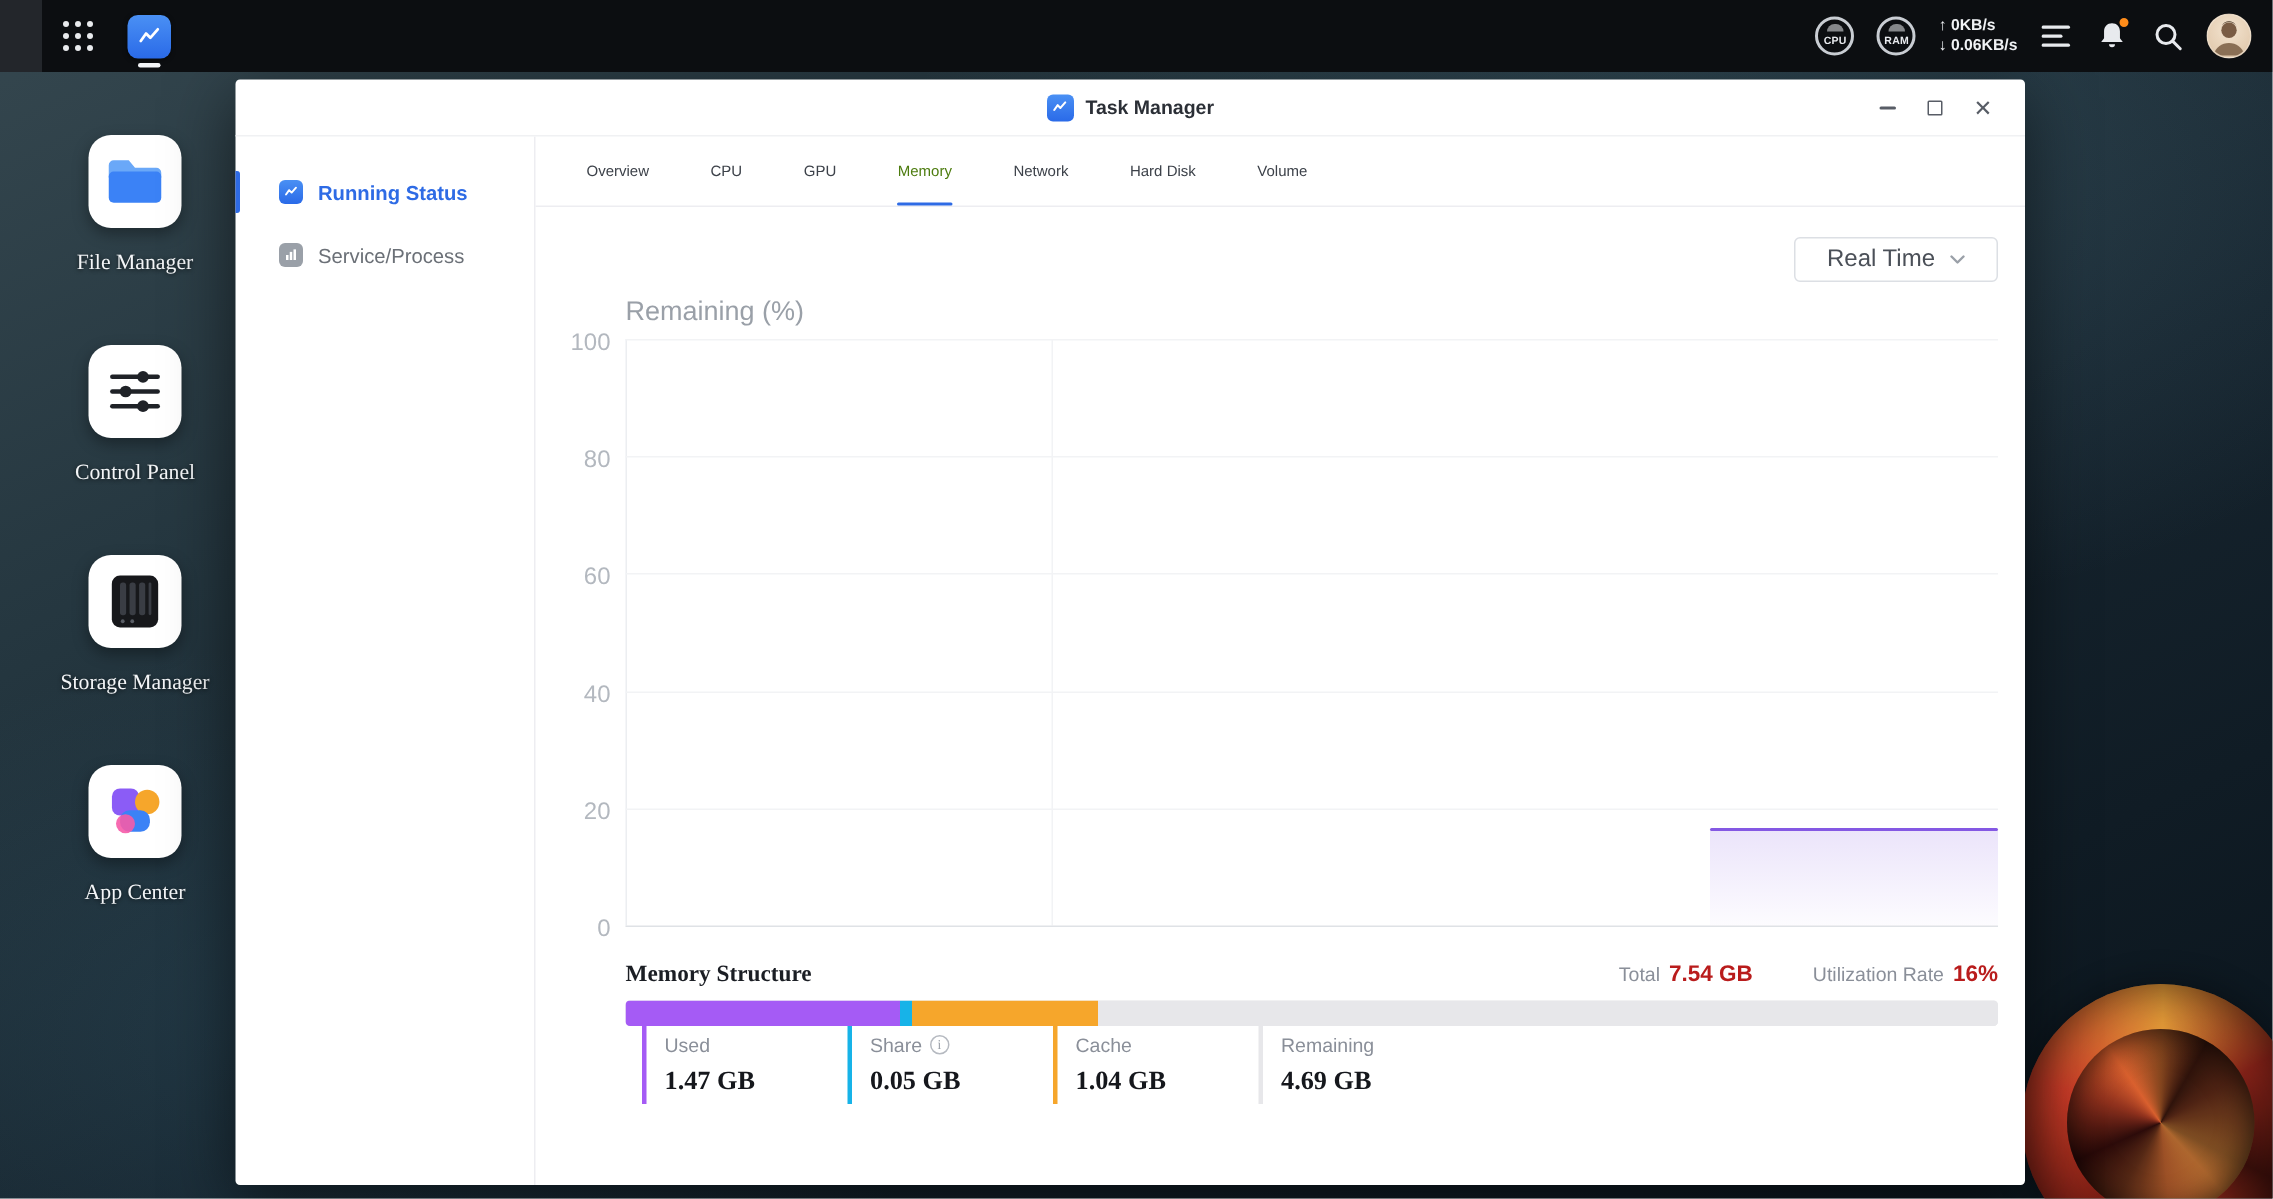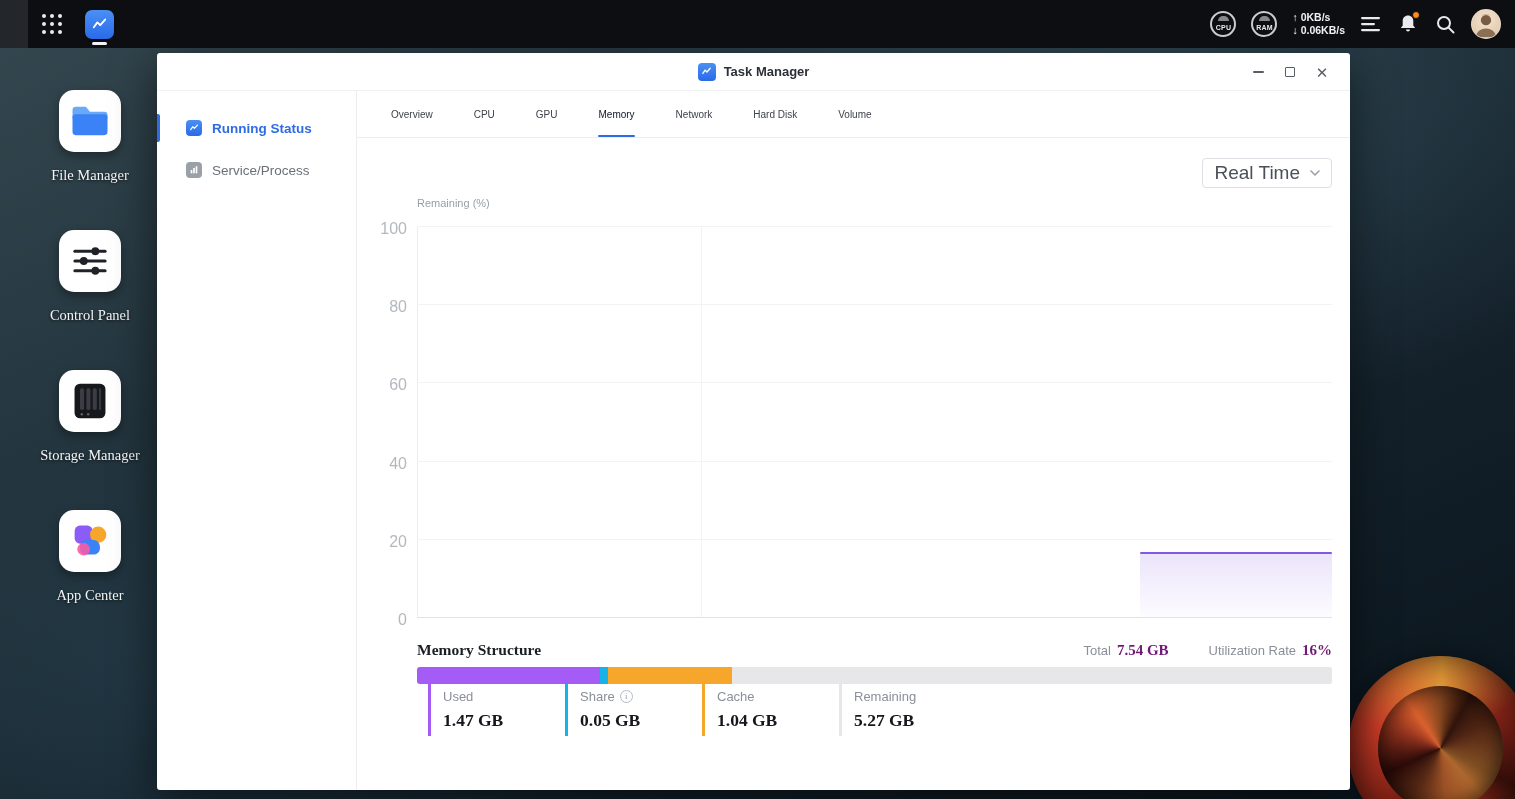--- a/index.html
+++ b/index.html
@@ -64,42 +64,42 @@
   .side-item .side-ind{position:absolute;left:0;top:7px;bottom:7px;width:3px;border-radius:0 2px 2px 0;background:transparent;}
   .side-item.active{color:#2e6be5;font-weight:bold;}
   .side-item.active .side-ind{background:#2e6be5;}
   .side-ic{width:16px;height:16px;border-radius:4px;display:flex;align-items:center;justify-content:center;}
   .side-ic.blue{background:linear-gradient(180deg,#4a90f4,#2a6ae8);}
   .side-ic.gray{background:#9aa0a8;}
 
   .main{flex:1;display:flex;flex-direction:column;min-width:0;}
   .tabsbar{height:47px;flex:0 0 47px;border-bottom:1px solid #ededf1;display:flex;align-items:stretch;padding-left:34px;gap:41px;}
   .tab{position:relative;display:flex;align-items:center;font-size:10px;color:#3d424a;cursor:pointer;}
-  .tab.active{color:#0f172a;}
+  .tab.active{color:#4d7c0f;}
   .tab.active::after{content:"";position:absolute;left:0;right:0;bottom:0;height:2.5px;background:#2e6be5;border-radius:2px;}
 
   .content{position:relative;flex:1;}
 
-  .time-select{position:absolute;top:20px;right:18px;height:30px;min-width:118px;border:1px solid #dcdfe4;border-radius:4px;display:flex;align-items:center;justify-content:space-between;gap:10px;padding:0 11px;font-size:19px;color:#4b5058;cursor:pointer;background:#fff;}
-
-  .chart-title{position:absolute;left:60px;top:59px;font-size:11px;color:#9aa0a8;}
+  .time-select{position:absolute;top:20px;right:18px;height:30px;min-width:118px;border:1px solid #dcdfe4;border-radius:4px;display:flex;align-items:center;justify-content:space-between;gap:10px;padding:0 21px;font-size:16px;color:#4b5058;cursor:pointer;background:#fff;}
+
+  .chart-title{position:absolute;left:60px;top:59px;font-size:18px;color:#9aa0a8;}
   .chart-plot{position:absolute;left:60px;right:18px;top:88px;height:391px;}
   .gridline{position:absolute;left:0;right:0;height:1px;background:#f2f3f5;}
   .gridline.axis{background:#dfe2e6;}
   .vgridline{position:absolute;top:0;bottom:0;left:31%;width:1px;background:#f2f3f5;}
   .leftline{position:absolute;top:0;bottom:0;left:0;width:1px;background:#eceef1;}
   .ytick{position:absolute;left:-40px;width:30px;text-align:right;font-size:16px;color:#b3b8bf;transform:translateY(-6px);}
   .series-fill{position:absolute;right:0;bottom:0;background:linear-gradient(180deg, rgba(132,88,227,.16), rgba(132,88,227,.02));}
   .series-line{position:absolute;right:0;height:2px;background:#8458e3;border-radius:1px;}
 
   .mem-header{position:absolute;left:60px;right:18px;top:503px;display:flex;align-items:baseline;}
   .mem-title{font-family:"Liberation Serif", serif;font-weight:bold;font-size:15.5px;color:#1b1e24;}
   .mem-stats{margin-left:auto;display:flex;align-items:baseline;gap:6px;}
   .mem-stat-label{font-size:13px;color:#8a8f99;}
-  .mem-stat-value{font-family:Liberation Serif, serif;font-weight:bold;font-size:15px;color:#701a75;}
+  .mem-stat-value{font-family:Liberation Sans, sans-serif;font-weight:bold;font-size:15px;color:#b91c1c;}
   .mem-stat-gap{width:28px;}
 
   .mem-bar{position:absolute;left:60px;right:18px;top:529px;height:17px;border-radius:3px;overflow:hidden;display:flex;background:#e9e9ec;}
   .bar-seg{height:100%;}
 
   .legend{position:absolute;left:60px;top:546px;display:flex;padding-left:11px;}
   .legend-item{width:137px;border-left:3px solid #ccc;padding-left:12px;display:flex;flex-direction:column;justify-content:center;height:52px;}
   .legend-label{font-size:13px;color:#8a8f99;display:flex;align-items:center;gap:5px;line-height:1;}
   .legend-value{margin-top:9px;font-family:"Liberation Serif", serif;font-weight:bold;font-size:17.5px;color:#15171c;line-height:1;}
   .info-ic{width:13px;height:13px;border:1px solid #b6bac1;border-radius:50%;color:#9aa0a8;font-size:9px;display:inline-flex;align-items:center;justify-content:center;font-family:"Liberation Serif", serif;cursor:pointer;}
@@ -351,20 +351,20 @@
           <div class="legend-item" style="border-left-color: rgb(246, 166, 43);">
             <span class="legend-label">
               <span>Cache</span>
             </span>
             <span class="legend-value">1.04 GB</span>
           </div>
           <div class="legend-item" style="border-left-color: rgb(231, 231, 234);">
             <span class="legend-label">
               <span>Remaining</span>
             </span>
-            <span class="legend-value">5.27 GB</span>
+            <span class="legend-value">4.69 GB</span>
           </div>
         </div>
 
       </div>
     </div>
   </div>
 </div>
 
 </body></html>

